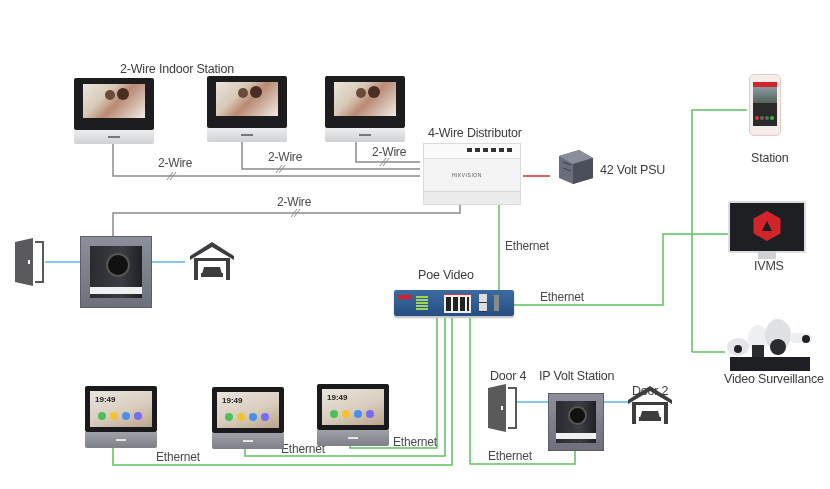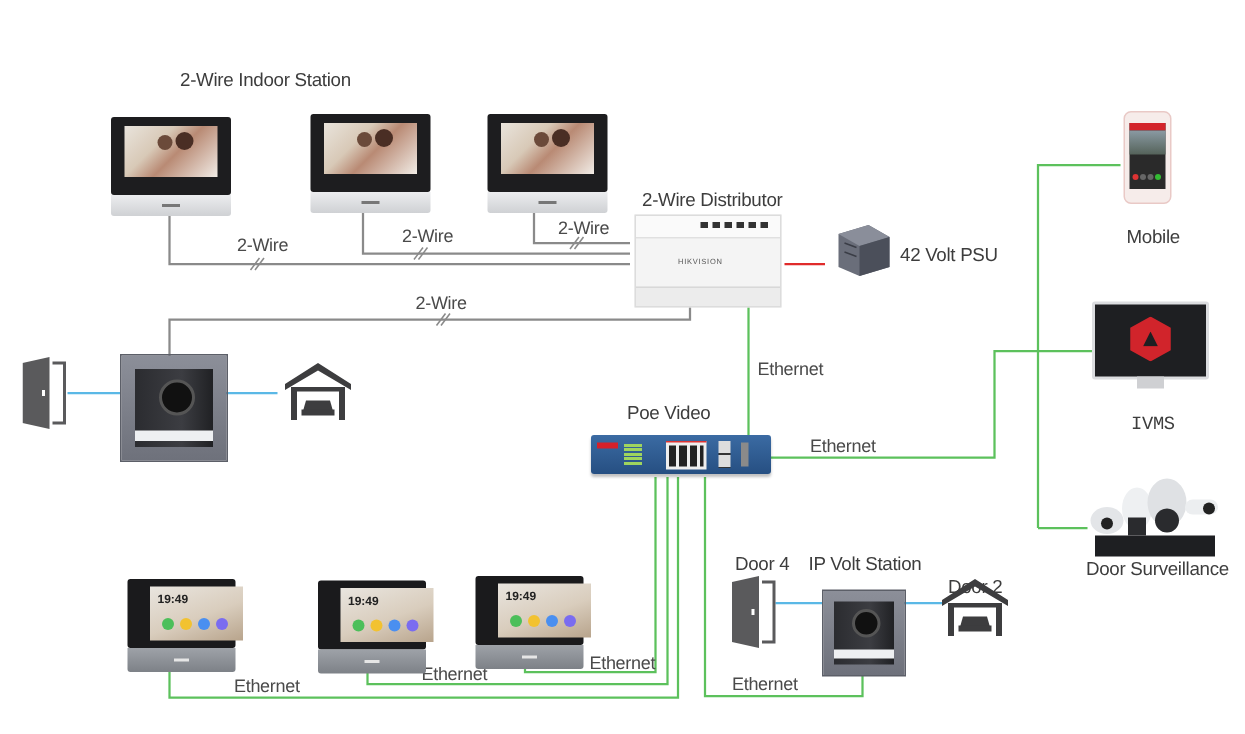--- a/index.html
+++ b/index.html
@@ -16,21 +16,21 @@
   .mon2 .scr { position: absolute; left: 9px; top: 6px; width: 62px; height: 34px;
     background: linear-gradient(135deg,#e9e4dc 0%,#d8c9b7 35%,#b98a74 55%,#f1ece6 100%); }
   .mon2 .scr::before { content:""; position:absolute; left:22px; top:6px; width:10px; height:10px; border-radius:50%; background:#6b4a3a; }
   .mon2 .scr::after  { content:""; position:absolute; left:34px; top:4px; width:12px; height:12px; border-radius:50%; background:#4a2e24; }
   .mon2 .bezel { position: absolute; left: 0; bottom: -14px; width: 80px; height: 14px;
     background: linear-gradient(#ecedef,#cfd1d4); border-radius: 0 0 2px 2px; }
   .mon2 .bezel::after { content:""; position:absolute; left:34px; top:6px; width:12px; height:2px; background:#777; }
 
   
   .mon-ip { width: 72px; height: 46px; background: #1a1a1c; border-radius: 2px; }
-  .mon-ip .scr { position:absolute; left:15px; top:5px; width:62px; height:36px;
+  .mon-ip .scr { position:absolute; left:5px; top:5px; width:62px; height:36px;
     background: linear-gradient(160deg,#e9e5df 0%,#d9cdbd 55%,#b8a48c 100%); }
   .mon-ip .time { position:absolute; left:5px; top:4px; font-size:8px; font-weight:bold; color:#222; font-family:"Liberation Sans",sans-serif; }
   .mon-ip .dots { position:absolute; left:8px; top:21px; display:flex; gap:4px; }
   .mon-ip .dots span { width:8px; height:8px; border-radius:50%; display:block; }
   .mon-ip .bezel { position:absolute; left:0; bottom:-16px; width:72px; height:16px;
     background: linear-gradient(#9ea2a8,#7d8187); border-radius: 0 0 2px 2px; }
   .mon-ip .bezel::after { content:""; position:absolute; left:31px; top:7px; width:10px; height:2px; background:#e6e6e6; }
 
   
   .doorstation { width: 70px; height: 70px; background: linear-gradient(#8c8f99,#6e717b); border:1px solid #5c5f68; }
@@ -123,33 +123,33 @@
   </g>
 
   <g stroke="#5ab8e6" stroke-width="1.5">
     <line x1="45" y1="262" x2="80" y2="262"></line>
     <line x1="148" y1="262" x2="185" y2="262"></line>
     <line x1="517" y1="402" x2="548" y2="402"></line>
     <line x1="602" y1="402" x2="628" y2="402"></line>
   </g>
 </svg>
 
-<div class="lbl title" style="left:120px;top:46px;">2-Wire Indoor Station</div>
+<div class="lbl title" style="left:120px;top:62px;">2-Wire Indoor Station</div>
 <div class="lbl" style="left:158px;top:156px;">2-Wire</div>
 <div class="lbl" style="left:268px;top:150px;">2-Wire</div>
 <div class="lbl" style="left:372px;top:145px;">2-Wire</div>
 <div class="lbl" style="left:277px;top:195px;">2-Wire</div>
-<div class="lbl title" style="left:428px;top:126px;">2-Wire Distributor</div>
+<div class="lbl title" style="left:428px;top:126px;">4-Wire Distributor</div>
 <div class="lbl title" style="left:600px;top:163px;">42 Volt PSU</div>
 <div class="lbl" style="left:505px;top:239px;">Ethernet</div>
 <div class="lbl title" style="left:418px;top:268px;">Poe Video</div>
 <div class="lbl" style="left:540px;top:290px;">Ethernet</div>
-<div class="lbl title" style="left:751px;top:151px;">Mobile</div>
-<div class="lbl title" style="left:754px;top:276px;font-family:Liberation Mono, monospace;">IVMS</div>
-<div class="lbl title" style="left:724px;top:372px;">Door Surveillance</div>
+<div class="lbl title" style="left:751px;top:151px;">Station</div>
+<div class="lbl title" style="left:754px;top:259px;">IVMS</div>
+<div class="lbl title" style="left:724px;top:372px;">Video Surveillance</div>
 <div class="lbl title" style="left:490px;top:369px;">Door 4</div>
 <div class="lbl title" style="left:539px;top:369px;">IP Volt Station</div>
 <div class="lbl title" style="left:632px;top:384px;">Door 2</div>
 <div class="lbl" style="left:156px;top:450px;">Ethernet</div>
 <div class="lbl" style="left:281px;top:442px;">Ethernet</div>
 <div class="lbl" style="left:393px;top:435px;">Ethernet</div>
 <div class="lbl" style="left:488px;top:449px;">Ethernet</div>
 
 <div class="dev mon2" style="left:74px;top:78px;">
     <div class="scr"></div>

